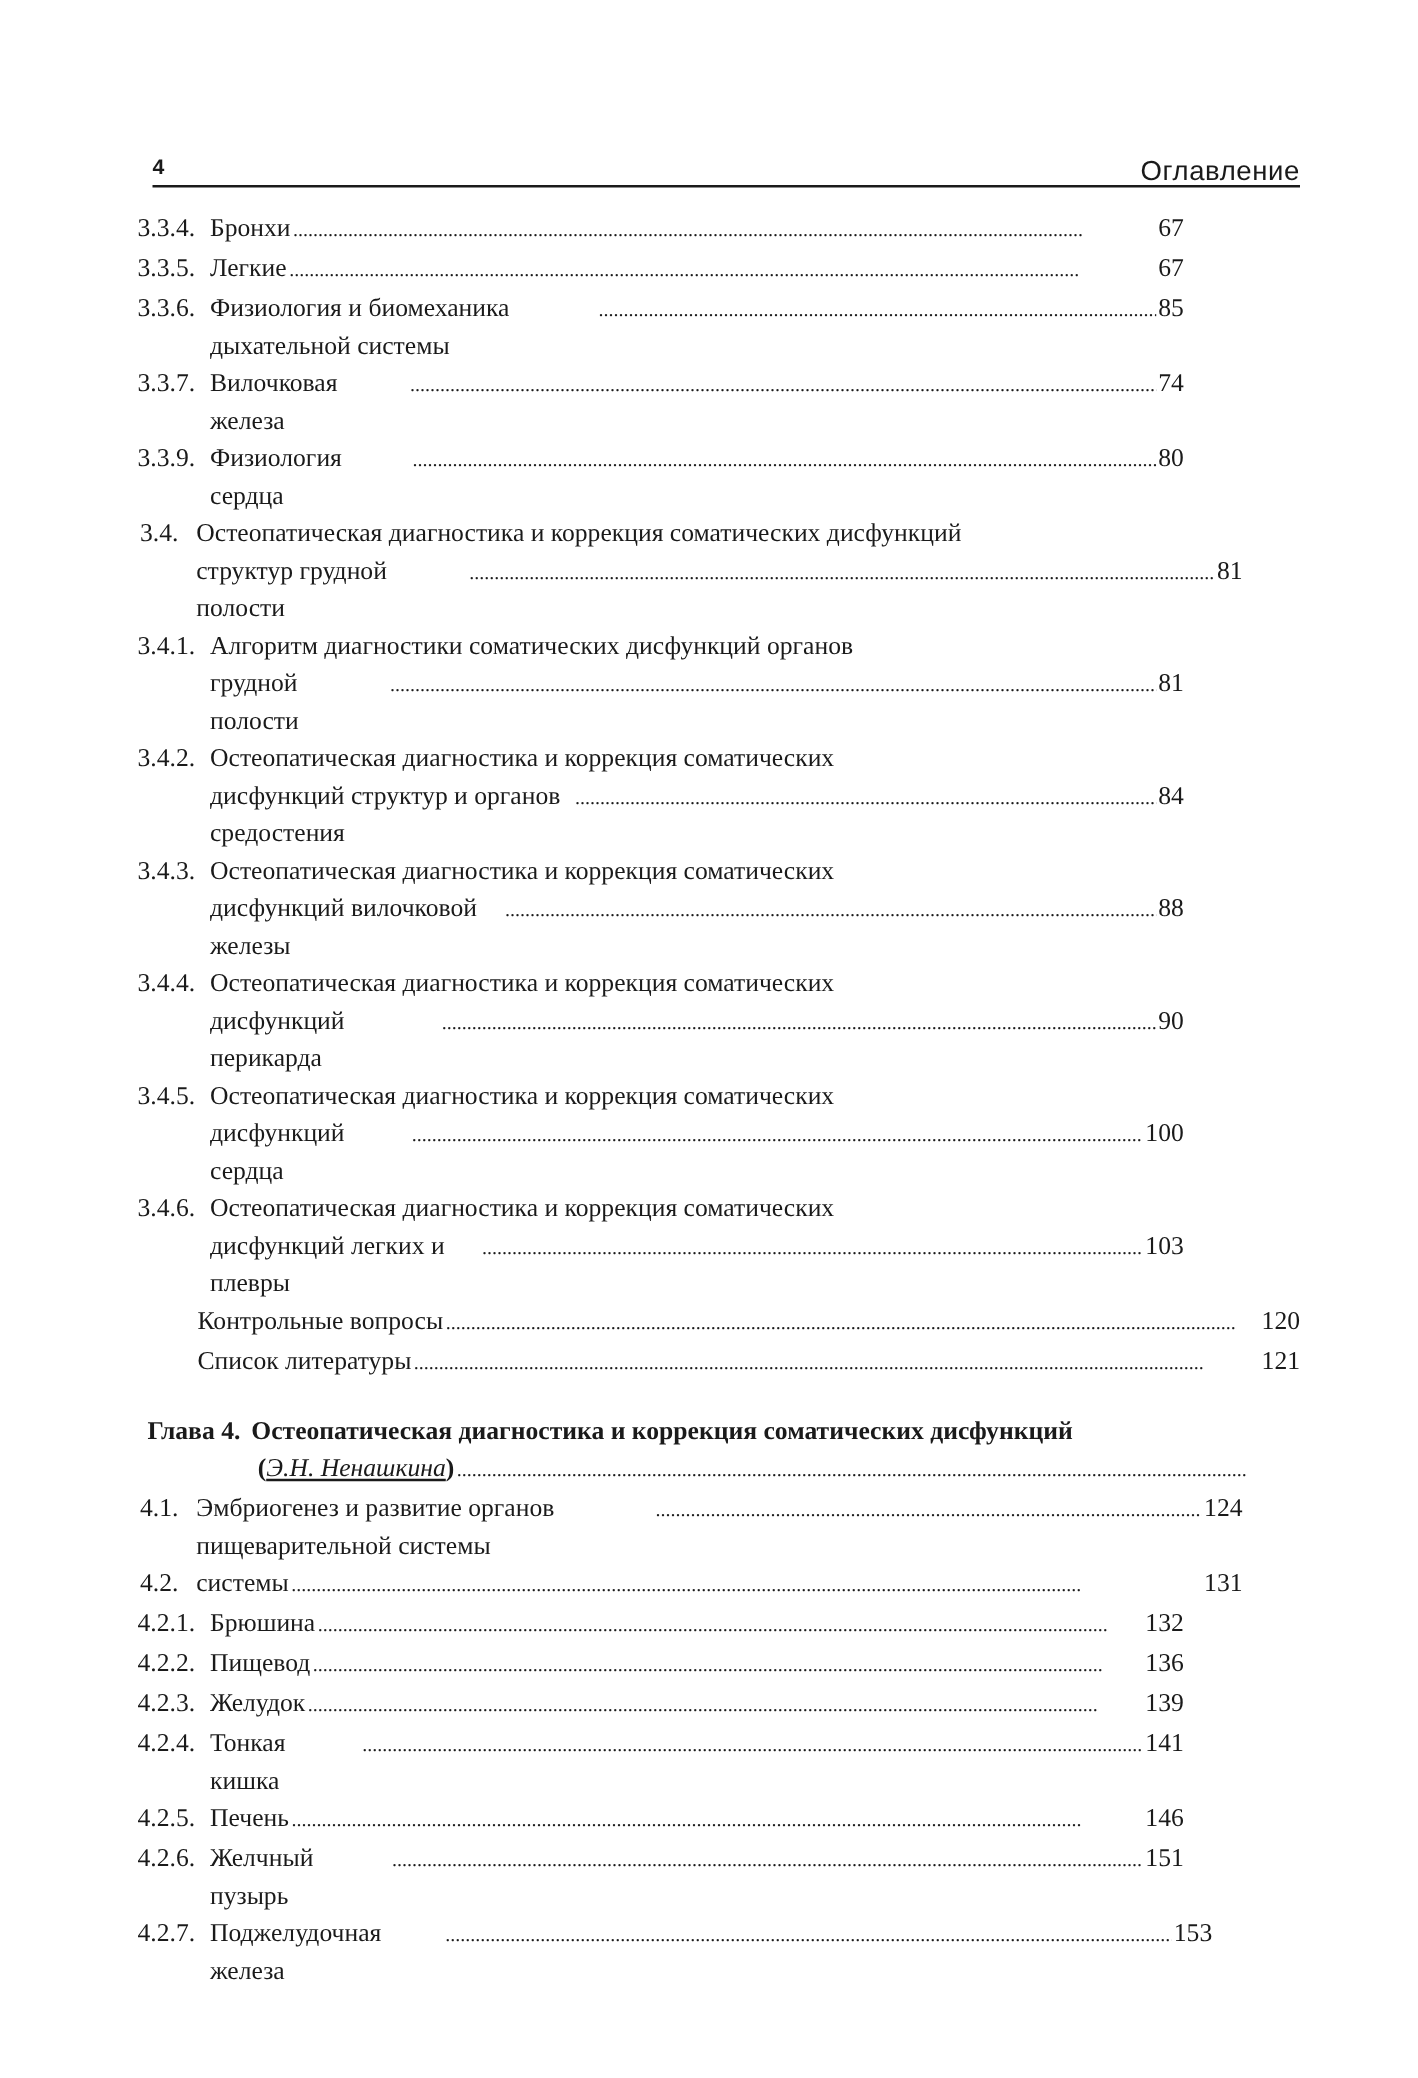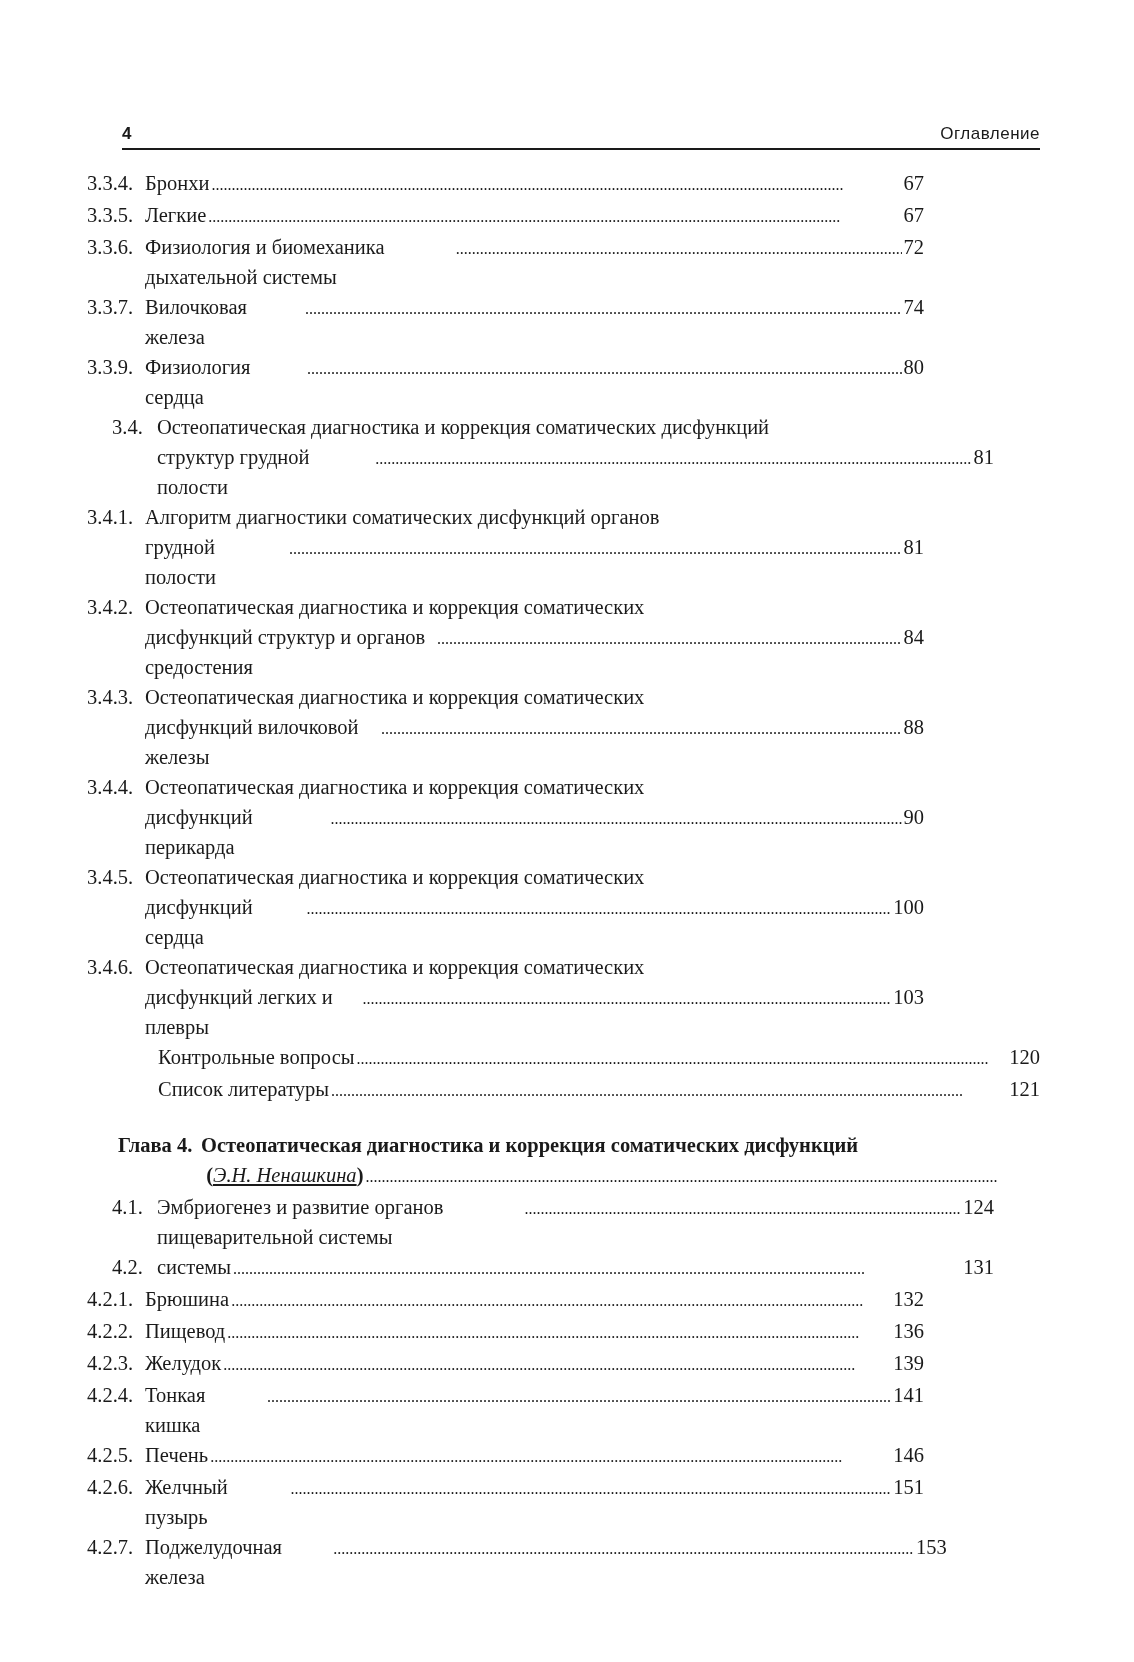--- a/index.html
+++ b/index.html
@@ -3,32 +3,32 @@
 <meta charset="utf-8">
 <style>
   html, body { margin: 0; padding: 0; background: #ffffff; }
   body { width: 1134px; height: 1662px; position: relative; overflow: hidden;
          font-family: "Liberation Serif", "DejaVu Serif", serif; color: #1a1a1a; }
   .header { position: absolute; left: 122px; top: 124px; width: 918px; height: 24px;
             border-bottom: 2px solid #1a1a1a; }
   .page-num { position: absolute; left: 0; top: 0; font-family: "Liberation Sans", sans-serif;
               font-weight: bold; font-size: 17px; }
   .running-title { position: absolute; right: 0; top: 0; font-family: "Liberation Sans", sans-serif;
-                   font-size: 17px; letter-spacing: 0.5px; }
+                   font-size: 22px; letter-spacing: 0.5px; }
   .toc { position: absolute; left: 0; top: 168px; width: 1134px; }
   .entry { position: relative; font-size: 20.5px; line-height: 30px; }
   .entry .row { display: flex; align-items: baseline; }
   .entry .num { display: inline-block; flex: 0 0 auto; }
   .entry .title-block { flex: 1 1 auto; }
   .entry .lastline { display: flex; align-items: baseline; justify-content: flex-end; }
   .entry .leader { flex: 1 1 auto; overflow: hidden; white-space: nowrap; margin: 0 2px; }
   .entry .leader::after { content: ". . . . . . . . . . . . . . . . . . . . . . . . . . . . . . . . . . . . . . . . . . . . . . . . . . . . . . . . . . . . . . . . . . . . . . . . . . . . . . . . . . . . . . . . . . . . . . . . . . . . . . . . . . . . . . . . . . . . . . . . . . . . . . . . . . . . . . . . . . . . . . . . . . . . . . . . . . . . . . ";
                           letter-spacing: -2px; font-size: 16px; }
   .entry .page { flex: 0 0 auto; }
-  .lvl-sub { margin-left: 87px; width: 837px; }
+  .lvl-sub { margin-left: 110px; width: 837px; }
   .lvl-sub .num { width: 58px; }
   .lvl-sec { margin-left: 112px; width: 882px; }
   .lvl-sec .num { width: 45px; }
   .lvl-plain { margin-left: 158px; width: 882px; }
   .lvl-chapter { margin-left: 118px; width: 922px; margin-top: 24px; }
   .lvl-chapter .num { width: 83px; font-weight: bold; }
   .lvl-chapter .t { font-weight: bold; }
   .lvl-chapter .author { font-style: italic; font-weight: normal; text-decoration: underline; }
 </style>
 </head>
@@ -64,21 +64,21 @@
         </div>
       </div>
     </div>
     <div class="entry lvl-sub">
       <div class="row">
         <span class="num">3.3.6.</span>
         <div class="title-block">
           <div class="lastline">
             <span class="t">Физиология и биомеханика дыхательной системы</span>
             <span class="leader"></span>
-            <span class="page">72</span>
+            <span class="page">85</span>
           </div>
         </div>
       </div>
     </div>
     <div class="entry lvl-sub">
       <div class="row">
         <span class="num">3.3.7.</span>
         <div class="title-block">
           <div class="lastline">
             <span class="t">Вилочковая железа</span>

